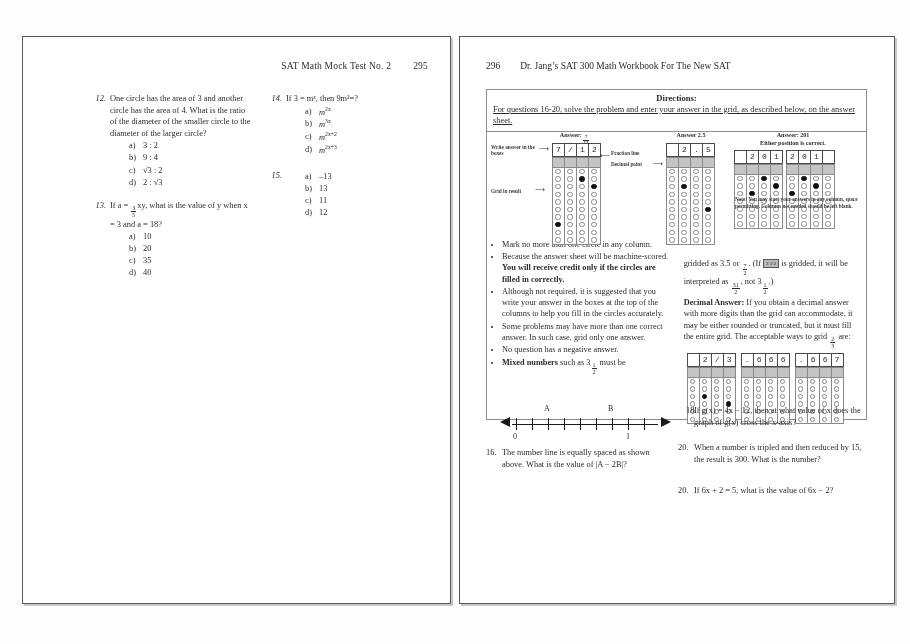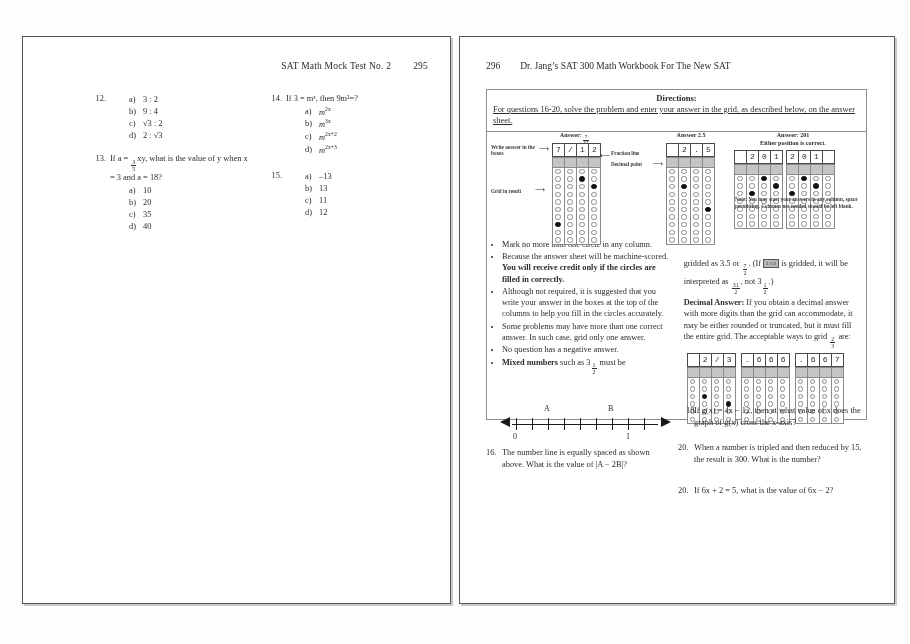--- a/index.html
+++ b/index.html
@@ -32,21 +32,21 @@
   }
   .hdr-right .pg{margin-right:20px;}
 
   
   .cols{position:absolute;top:56px;left:0;width:100%;}
   .col{position:absolute;top:0;font-size:8.4px;line-height:1.38;}
   .col-a{left:66px;width:162px;}
   .col-b{left:242px;width:180px;}
 
   .q{margin-bottom:11px;display:flex;}
-  .q-num{width:17px;flex:0 0 17px;text-align:right;padding-right:4px;}
+  .q-num{width:17px;flex:0 0 17px;text-align:right;padding-right:4px;font-style:italic;}
   .q-body{flex:1;}
   .opts{margin:0;padding:0;list-style:none;margin-top:1px;}
   .opts li{display:flex;padding-left:19px;margin-bottom:.5px;}
   .opts .lbl{width:14px;flex:0 0 14px;}
   .opts .val{flex:1;}
 
   .frac{display:inline-flex;flex-direction:column;vertical-align:-0.36em;
         text-align:center;font-size:.72em;line-height:1.05;margin:0 1px;}
   .frac .num{border-bottom:1px solid #2b2b2b;padding:0 1px;}
   .frac .den{padding:0 1px;}
@@ -135,20 +135,21 @@
         <span class="ttl">SAT Math Mock Test No. 2</span><span>295</span>
       </div>
 
       <div class="cols">
 
         <div class="col col-a">
 
           <div class="q">
             <span class="q-num">12.</span>
             <div class="q-body">
+              <span>One circle has the area of 3 and another circle has the area of 4. What is the ratio of the diameter of the smaller circle to the diameter of the larger circle?</span>
               <ul class="opts">
                 <li>
                     <span class="lbl">a)</span>
                     <span class="val">3 : 2</span>
                   </li>
                 <li>
                     <span class="lbl">b)</span>
                     <span class="val">9 : 4</span>
                   </li>
                 <li>

